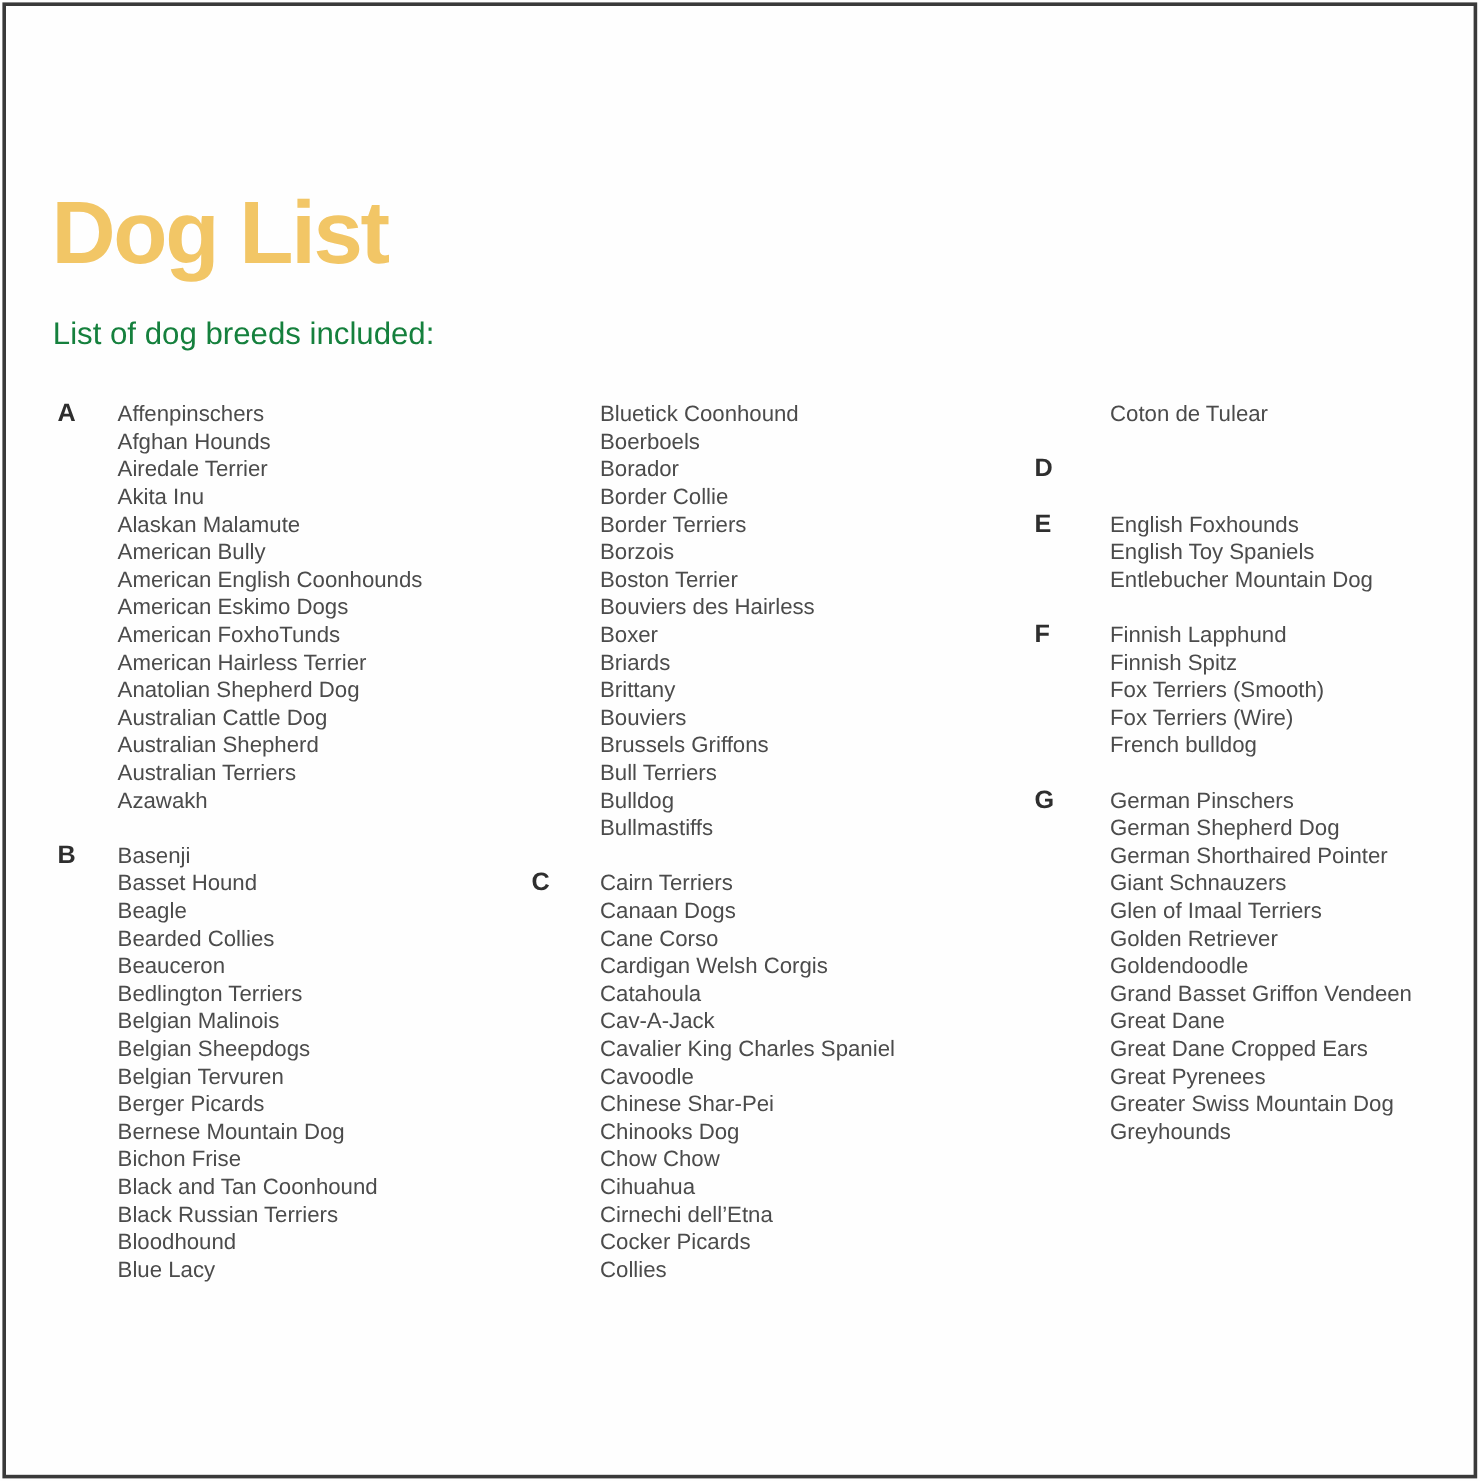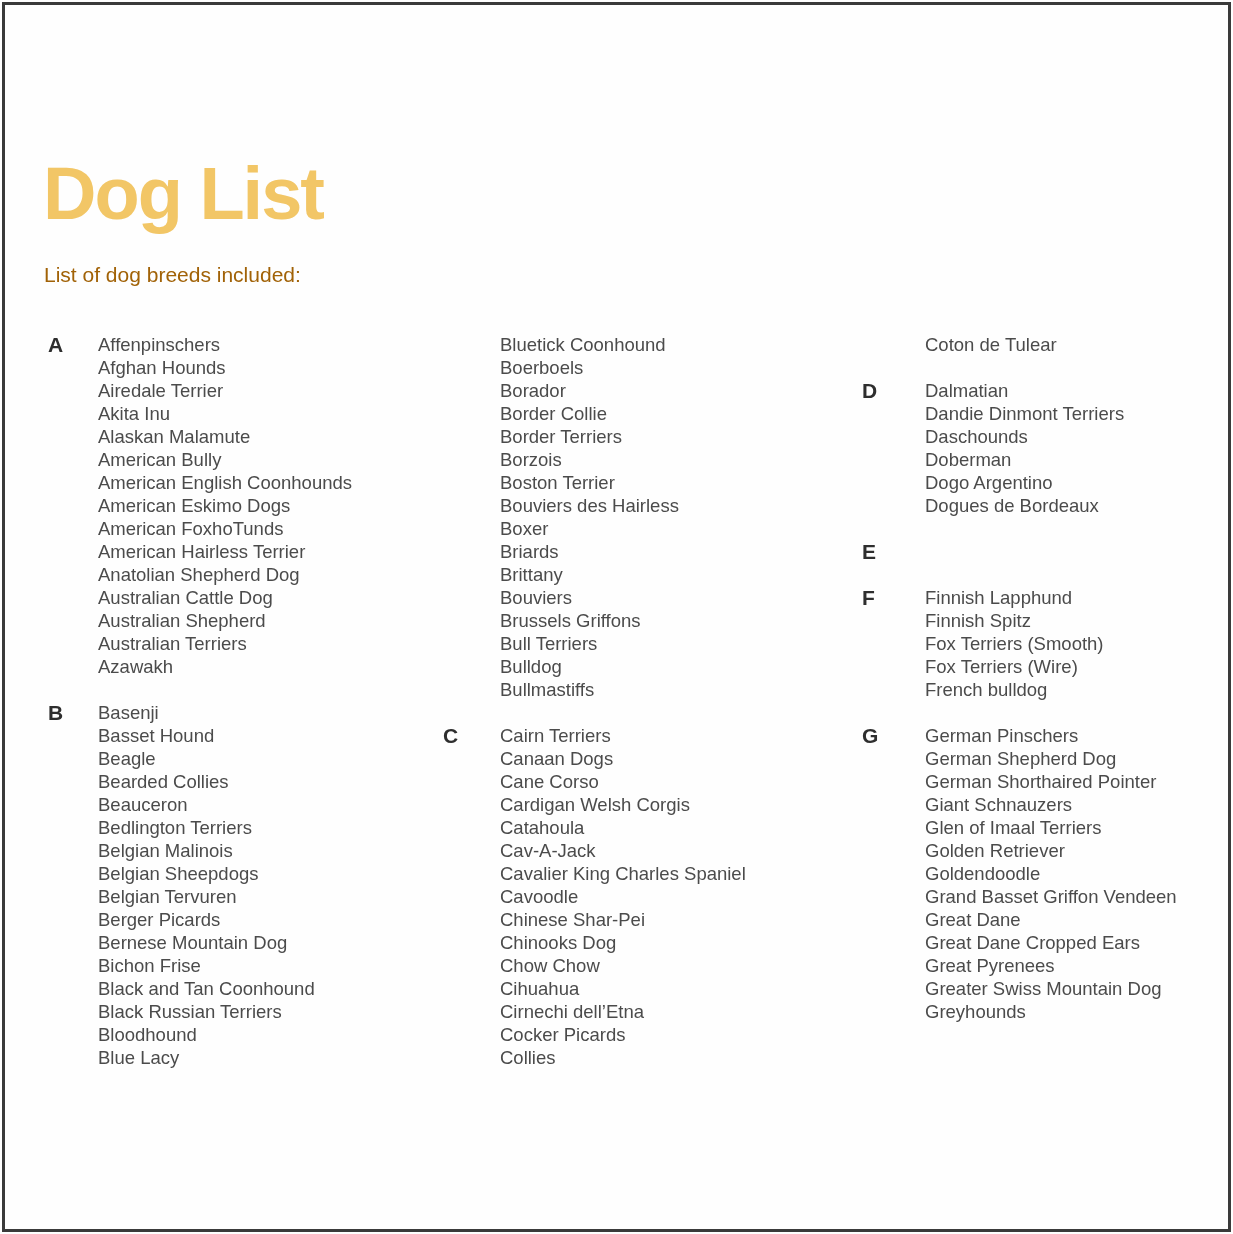--- a/index.html
+++ b/index.html
@@ -26,23 +26,23 @@
     font-weight: 700;
     letter-spacing: -2px;
     line-height: 1;
     color: #F2C666;
   }
   .subtitle {
     position: absolute;
     left: 44px;
     top: 263px;
     margin: 0;
-    font-size: 21px;
+    font-size: 26px;
     font-weight: 400;
-    color: #a16207;
+    color: #15803d;
   }
   .col { position: absolute; top: 333px; }
   .col .section { display: flex; margin-bottom: 23px; }
   .col .letter {
     flex: 0 0 auto;
     font-weight: 700;
     font-size: 21px;
     line-height: 23px;
     color: #2e2e2e;
   }
@@ -155,31 +155,28 @@
     </div>
   <div class="col" id="col-2">
       <div class="section">
         <span class="letter"></span>
         <ul class="items">
           <li>Coton de Tulear</li>
         </ul>
       </div>
       <div class="section">
         <span class="letter">D</span>
-        <ul class="items">
-          <li>Dalmatian</li>
-          <li>Dandie Dinmont Terriers</li>
-          <li>Daschounds</li>
-          <li>Doberman</li>
-          <li>Dogo Argentino</li>
-          <li>Dogues de Bordeaux</li>
-        </ul>
       </div>
       <div class="section">
         <span class="letter">E</span>
+        <ul class="items">
+          <li>English Foxhounds</li>
+          <li>English Toy Spaniels</li>
+          <li>Entlebucher Mountain Dog</li>
+        </ul>
       </div>
       <div class="section">
         <span class="letter">F</span>
         <ul class="items">
           <li>Finnish Lapphund</li>
           <li>Finnish Spitz</li>
           <li>Fox Terriers (Smooth)</li>
           <li>Fox Terriers (Wire)</li>
           <li>French bulldog</li>
         </ul>

